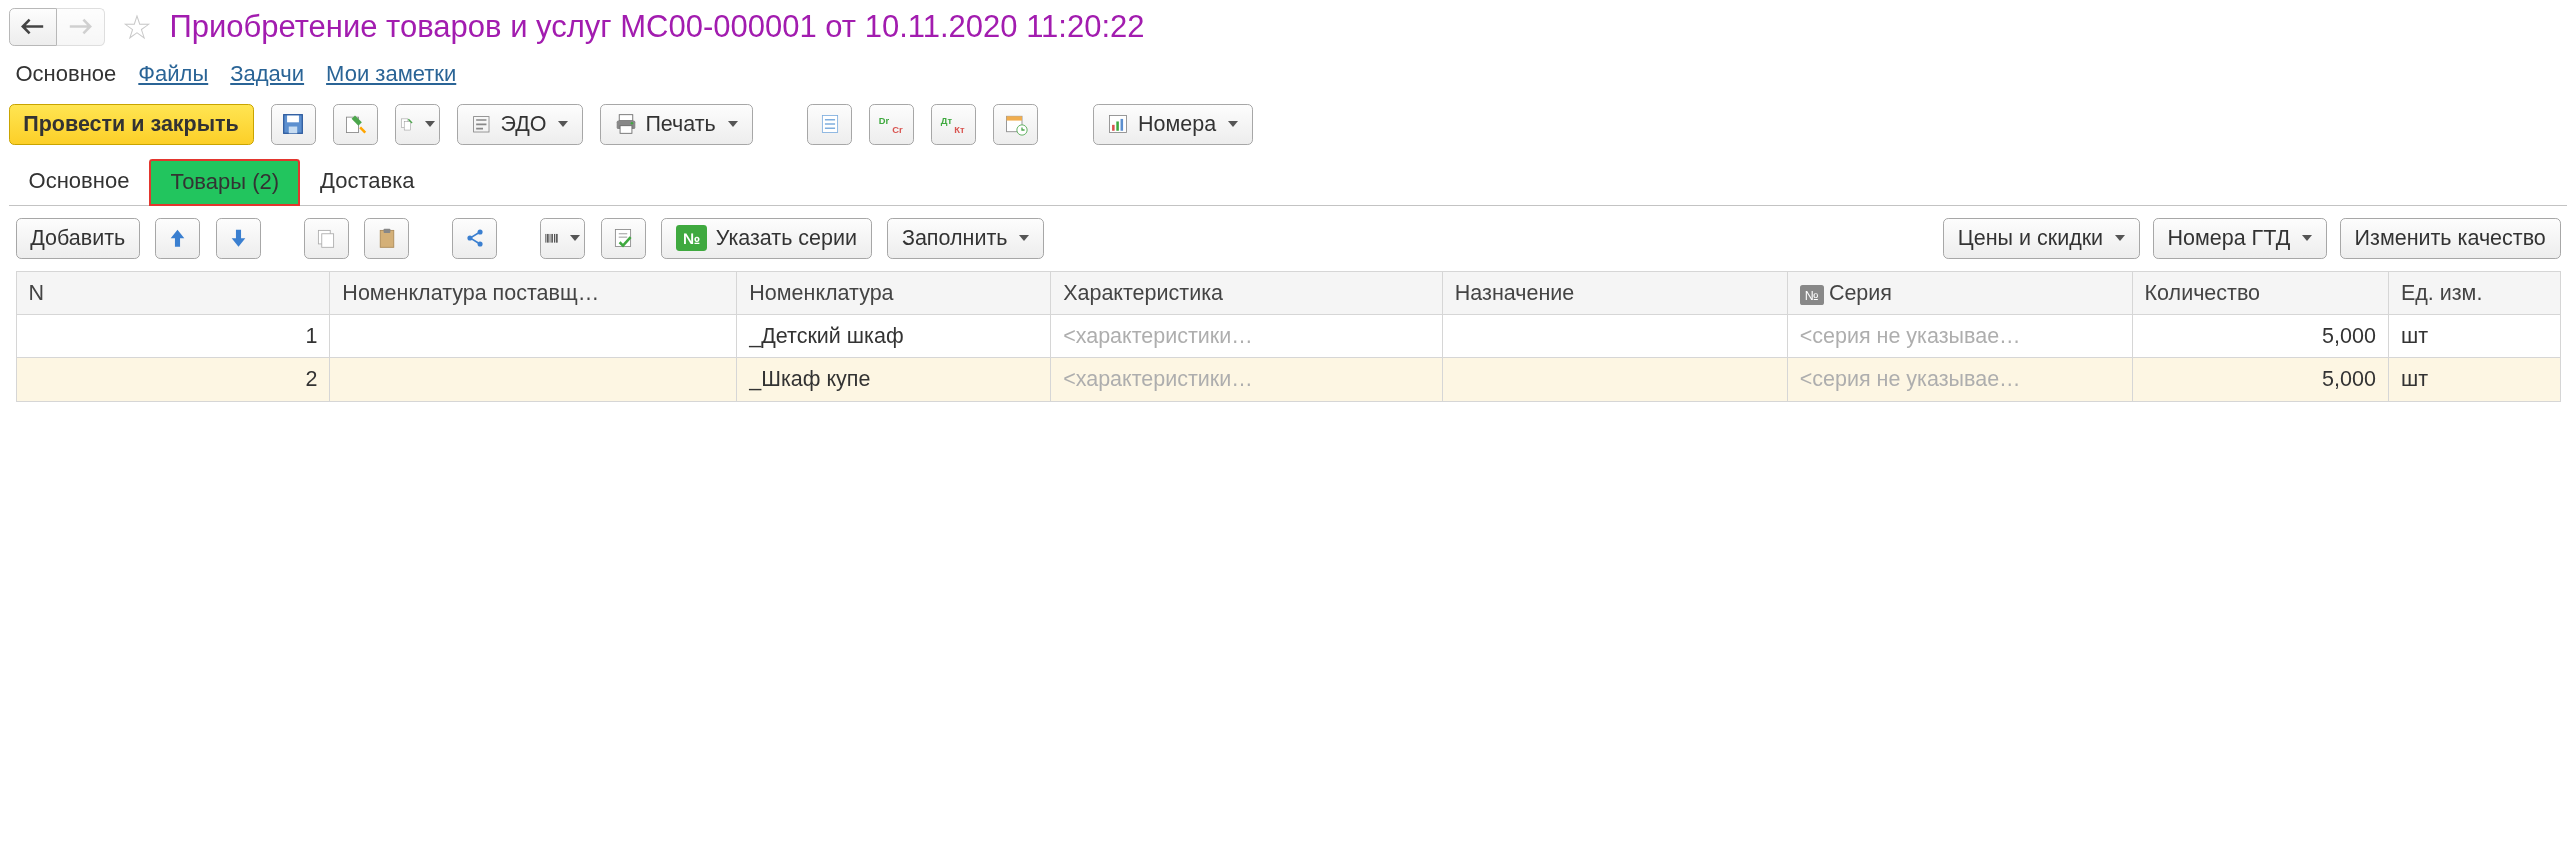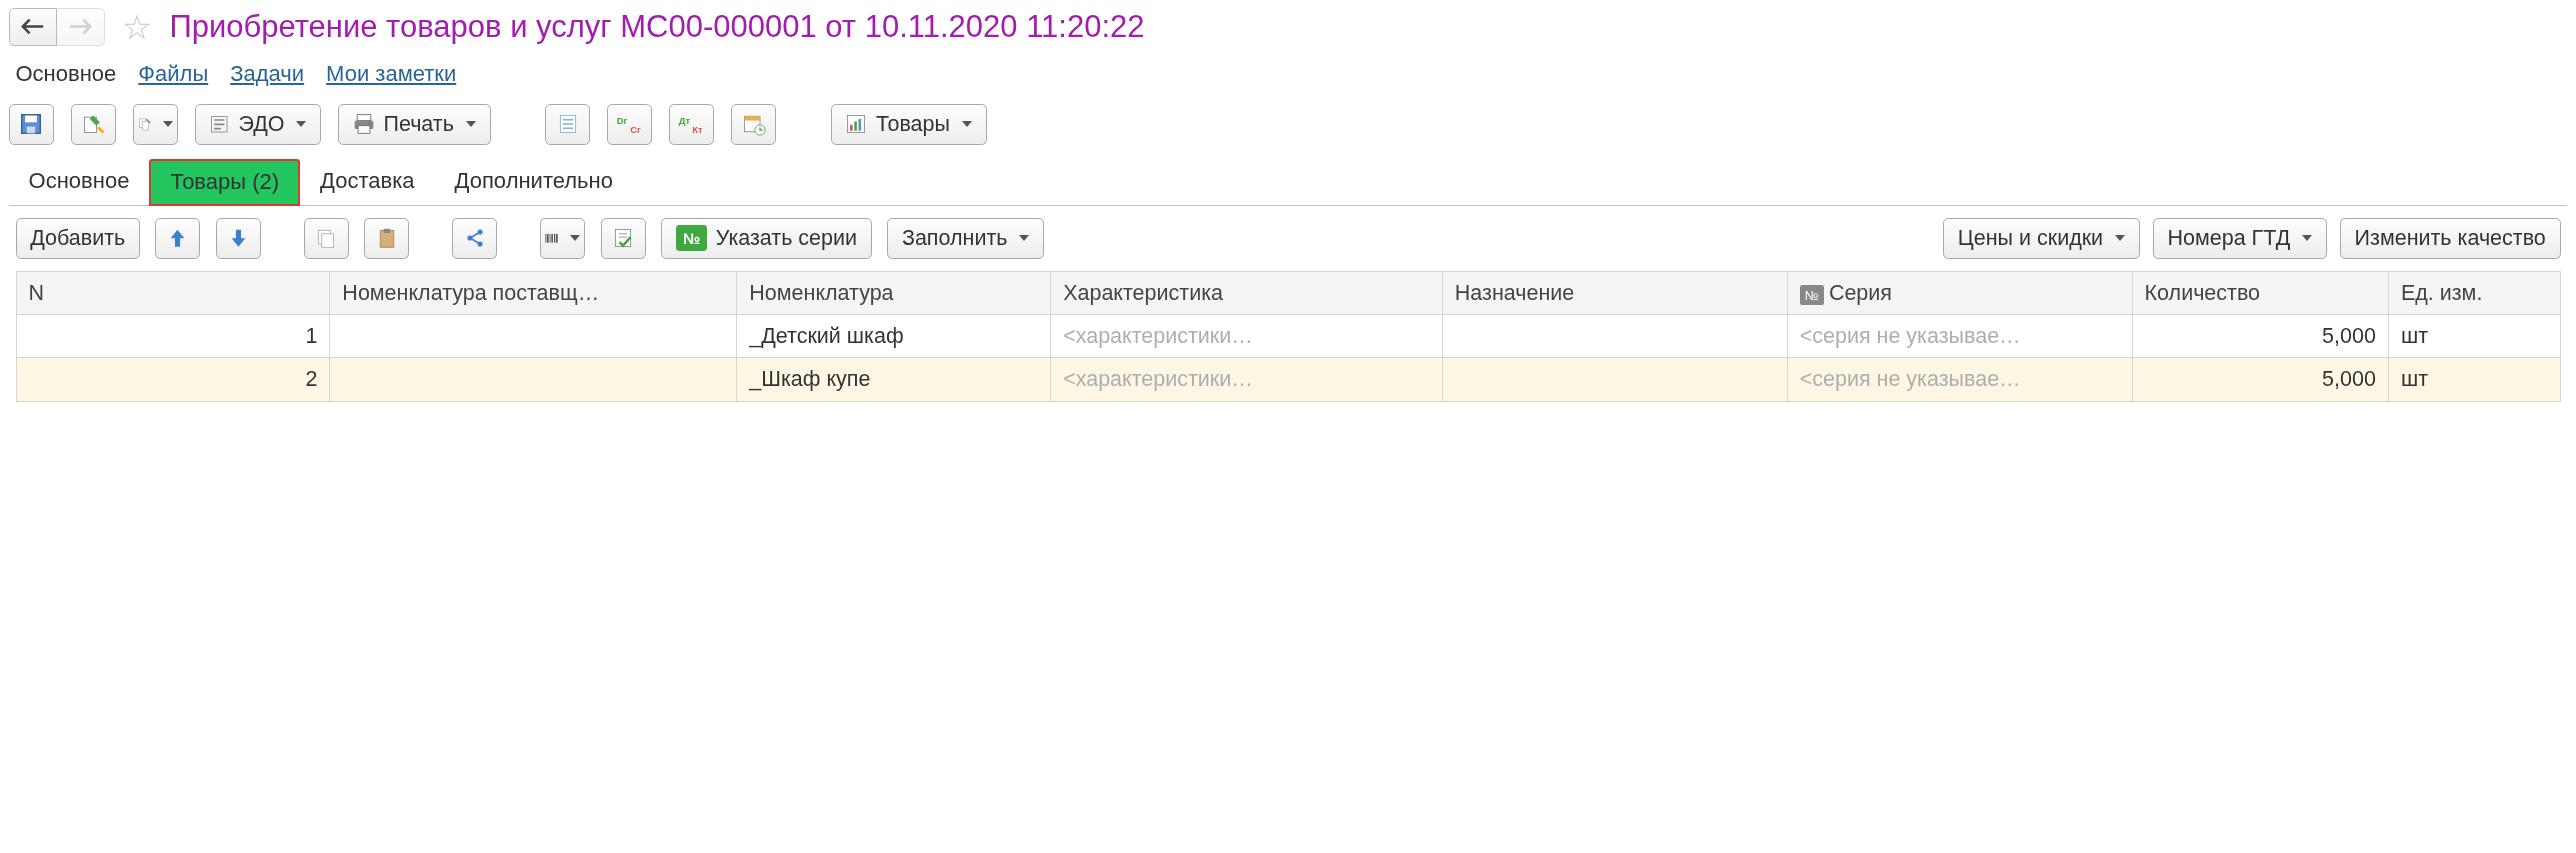--- a/index.html
+++ b/index.html
@@ -202,20 +202,21 @@
 </div>
 
 <div class="nav-tabs">
   <span class="nav-tab active">Основное</span>
   <span class="nav-tab link">Файлы</span>
   <span class="nav-tab link">Задачи</span>
   <span class="nav-tab link">Мои заметки</span>
 </div>
 
 <div class="toolbar">
+  <button class="btn primary">Провести и закрыть</button>
   <button class="btn icon-only">
     <svg width="22" height="22" viewBox="0 0 26 26">
         <rect x="2" y="2" width="22" height="22" fill="#5c8fcf" stroke="#2d5a9e" stroke-width="1.5"></rect>
         <rect x="6" y="3" width="14" height="8" fill="#fff"></rect>
         <rect x="8" y="16" width="10" height="8" fill="#c7dcf2"></rect>
       </svg>
   </button>
   <button class="btn icon-only">
     <svg width="24" height="24" viewBox="0 0 28 28">
         <rect x="4" y="6" width="14" height="18" fill="#fff" stroke="#888"></rect>
@@ -277,30 +278,29 @@
       </svg>
   </button>
   <div class="toolbar-gap"></div>
   <button class="btn">
     <svg width="22" height="22" viewBox="0 0 26 26">
         <rect x="3" y="3" width="20" height="20" fill="#fff" stroke="#888"></rect>
         <rect x="6" y="14" width="3" height="7" fill="#d9534f"></rect>
         <rect x="11" y="10" width="3" height="11" fill="#3fa93f"></rect>
         <rect x="16" y="7" width="3" height="14" fill="#5c8fcf"></rect>
       </svg>
-    <span>Товары</span>
+    <span>Номера</span>
     <span class="dropdown-caret"></span>
   </button>
 </div>
 
 <div class="subtabs">
   <div class="subtab">Основное</div>
   <div class="subtab active highlighted">Товары (2)</div>
   <div class="subtab">Доставка</div>
-  <div class="subtab">Дополнительно</div>
 </div>
 
 <div class="table-toolbar">
   <button class="btn">Добавить</button>
   <button class="btn icon-only">
     <svg width="17" height="20.6" viewBox="0 0 20 24">
         <path d="M10 2 L18 12 H13 V22 H7 V12 H2 Z" fill="#3a7fd0"></path>
       </svg>
   </button>
   <button class="btn icon-only">

